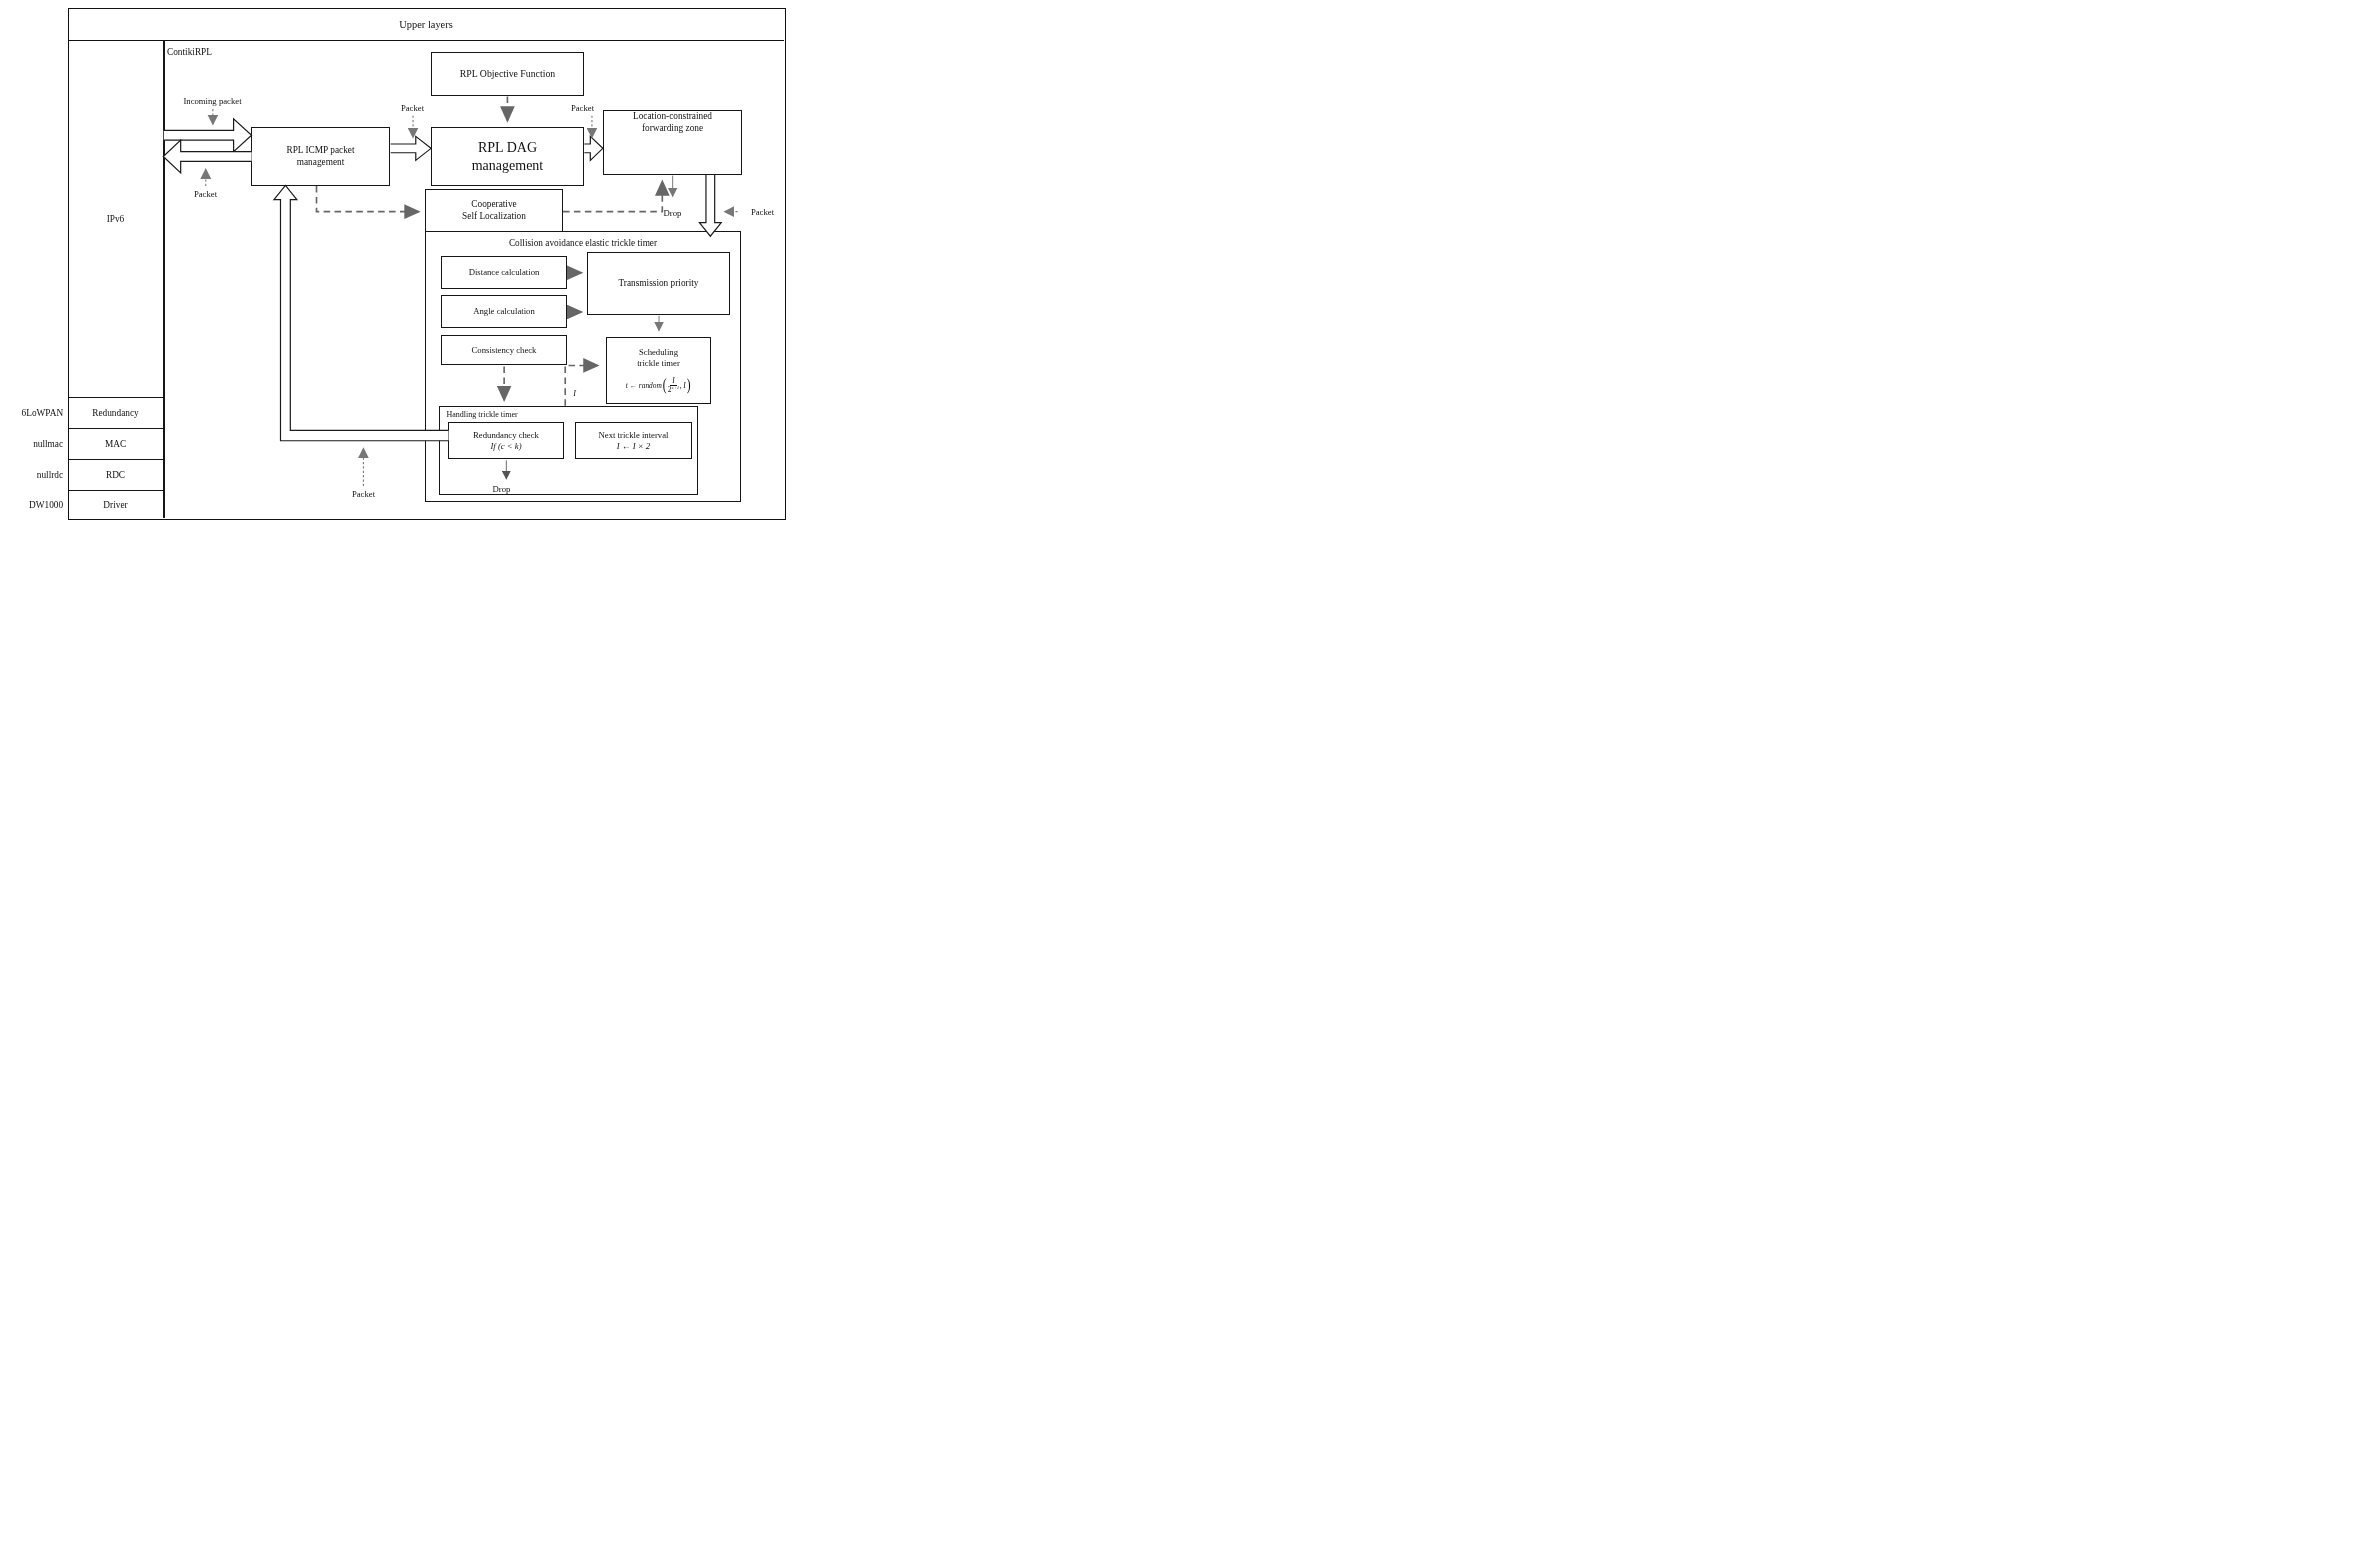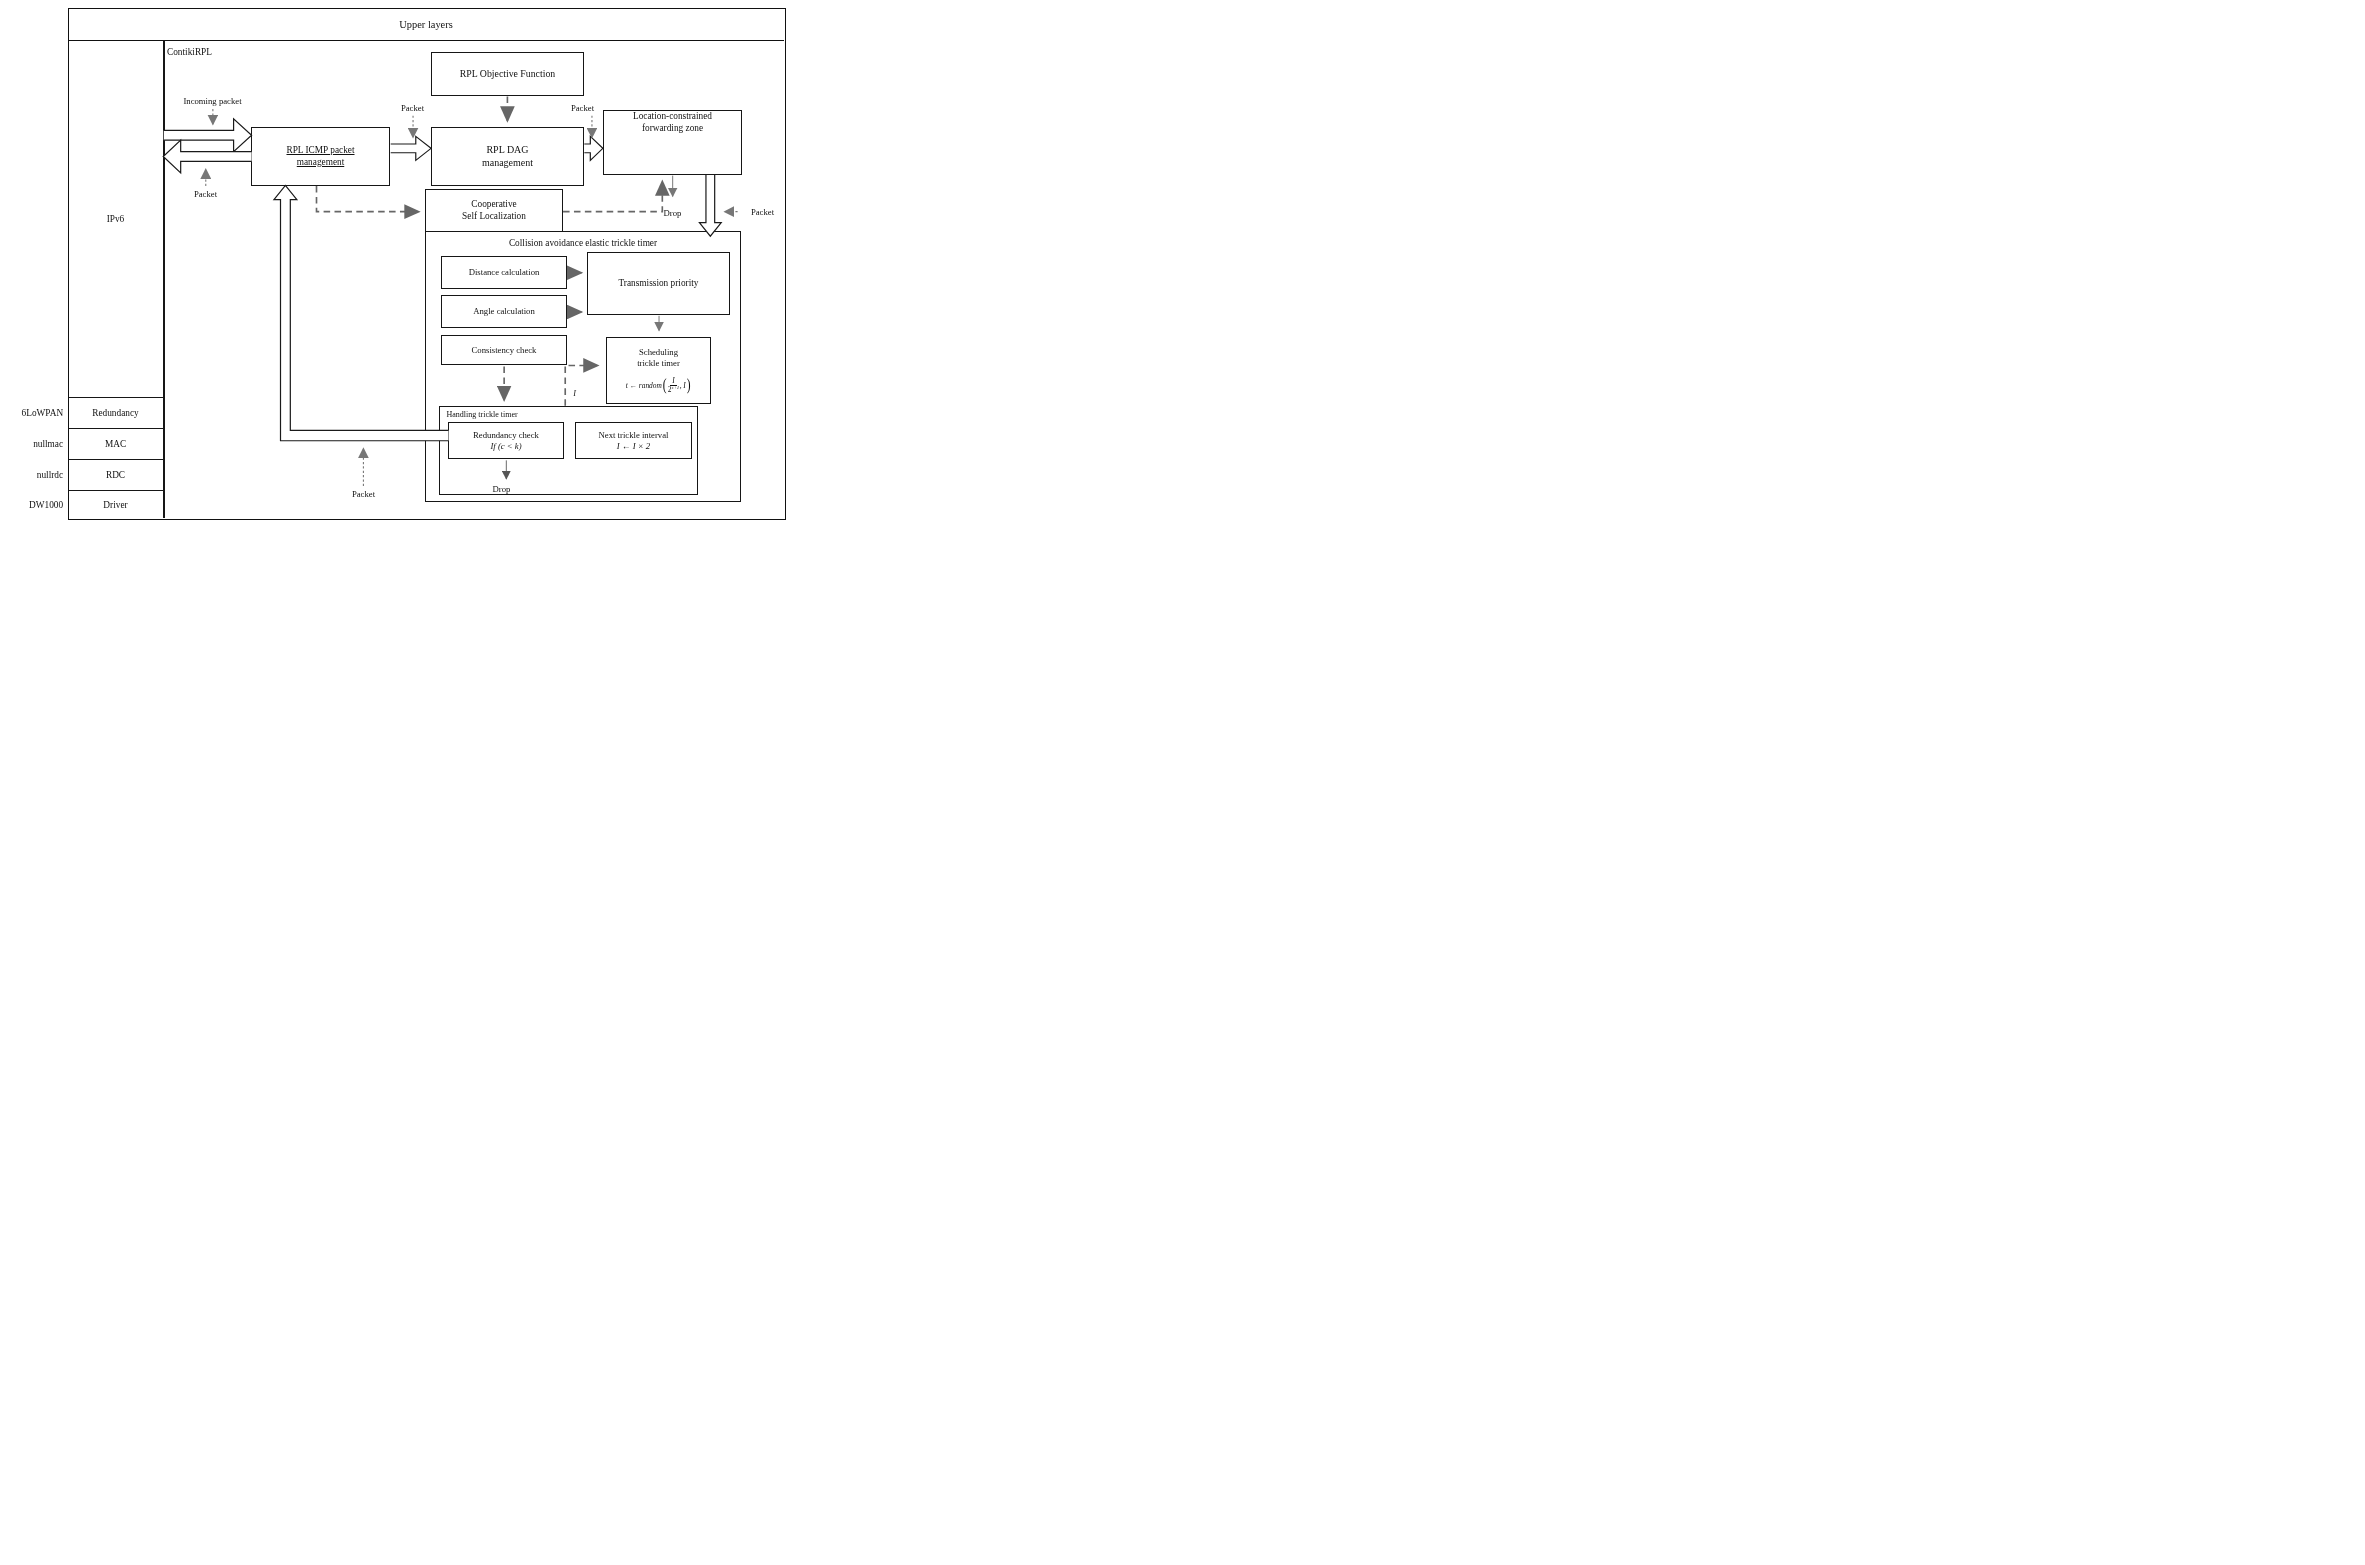--- a/index.html
+++ b/index.html
@@ -23,22 +23,22 @@
   .cell{left:69px;width:93px;font-size:9.3px;}
   #cell-ipv6{top:41px;height:355px;}
   #cell-0{top:398px;height:30px;}#cell-1{top:429px;height:30px;}
   #cell-2{top:460px;height:30px;}#cell-3{top:491px;height:27px;}
   .outlbl{left:1.1px;width:62px;font-size:9.3px;justify-content:flex-end;text-align:right;}
   #out-0{top:398px;height:30px;}#out-1{top:429px;height:30px;}
   #out-2{top:460px;height:30px;}#out-3{top:491px;height:27px;}
   #contiki-lbl{left:167px;top:47px;font-size:9.3px;}
   
   #box-objective{left:431px;top:52px;width:153px;height:44px;font-size:9.8px;}
-  #box-icmp{left:251px;top:127px;width:139px;height:59px;font-size:9.3px;text-decoration:underline;}
-  #box-dag{left:431px;top:127px;width:153px;height:59px;font-size:10px;}
+  #box-icmp{left:251px;top:127px;width:139px;height:59px;font-size:9.3px;}
+  #box-dag{left:431px;top:127px;width:153px;height:59px;font-size:14px;}
   #box-location{left:603px;top:110px;width:139px;height:65px;font-size:9.3px;
                 justify-content:flex-start;padding-top:0;}
   #box-coop{left:425px;top:189px;width:138px;height:43px;font-size:9.3px;}
   
   #box-trickle{left:425px;top:231px;width:316px;height:271px;justify-content:flex-start;}
   #trickle-title{left:425px;top:236px;width:316px;height:13px;font-size:9.3px;}
   #box-distance{left:441px;top:256px;width:126px;height:33px;font-size:8.7px;justify-content:center;}
   #box-angle{left:441px;top:295px;width:126px;height:33px;font-size:8.7px;}
   #box-consistency{left:441px;top:335px;width:126px;height:30px;font-size:8.7px;}
   #box-transmission{left:587px;top:252px;width:143px;height:63px;font-size:9.3px;}

